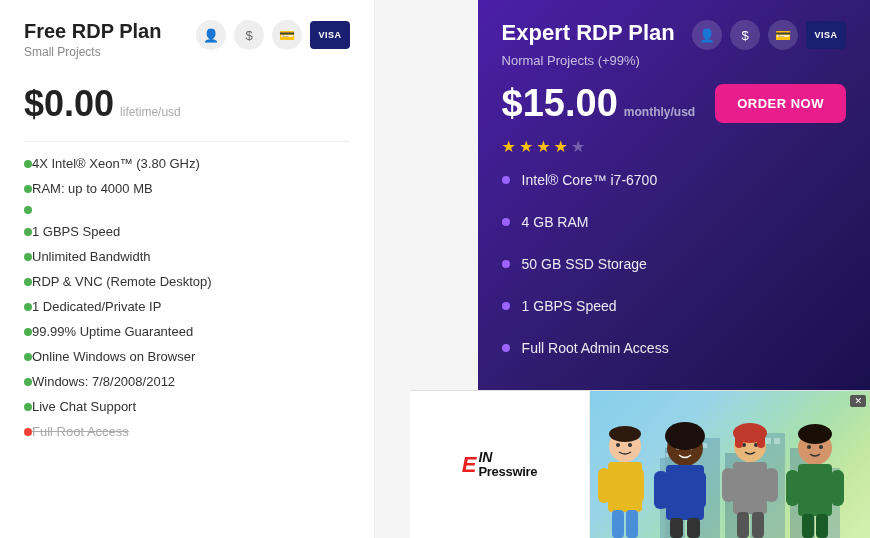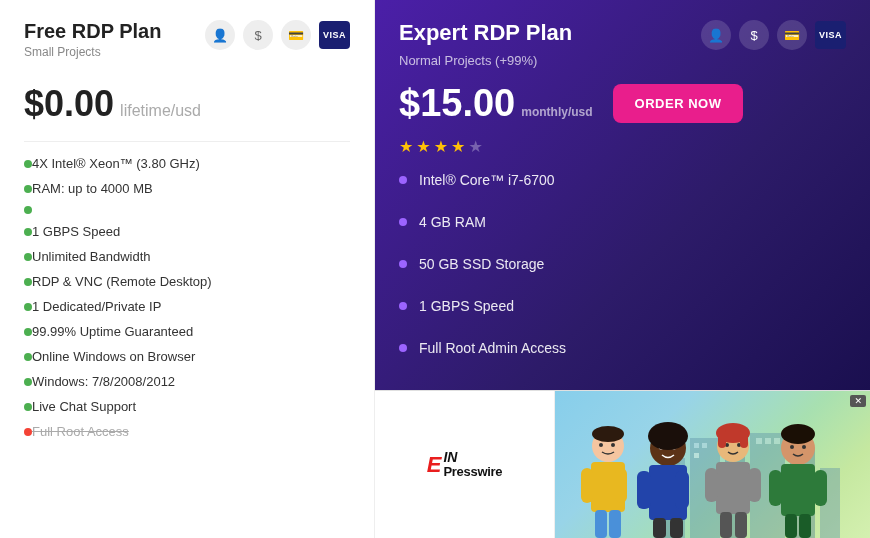--- a/index.html
+++ b/index.html
@@ -53,21 +53,21 @@
       border-radius: 50%;
       background: #eee;
       display: flex;
       align-items: center;
       justify-content: center;
       font-size: 13px;
       color: #666;
     }
 
     .icon-rect {
-      width: 31px;
+      width: 40px;
       height: 28px;
       border-radius: 4px;
       background: #1a1f71;
       display: flex;
       align-items: center;
       justify-content: center;
       font-size: 9px;
       font-weight: 700;
       color: #fff;
       letter-spacing: 0.5px;
@@ -80,21 +80,21 @@
       gap: 6px;
     }
 
     .price-amount {
       font-size: 36px;
       font-weight: 700;
       color: #222;
     }
 
     .price-period {
-      font-size: 16px;
+      font-size: 12px;
       color: #aaa;
     }
 
     .divider {
       height: 1px;
       background: #eee;
       margin: 8px 0 14px;
     }
 
     .feature-list {
@@ -126,20 +126,21 @@
     .feature-text-strikethrough {
       text-decoration: line-through;
       color: #aaa;
     }
 
     
     .right-panel {
       flex: 1;
       display: flex;
       flex-direction: column;
+      align-items: flex-end;
     }
 
     .expert-plan {
       background: linear-gradient(135deg, #4b1fa8 0%, #2d1b69 60%, #1a0f4f 100%);
       padding: 20px 24px;
       flex: 0 0 auto;
       min-height: 390px;
     }
 
     .expert-header {

